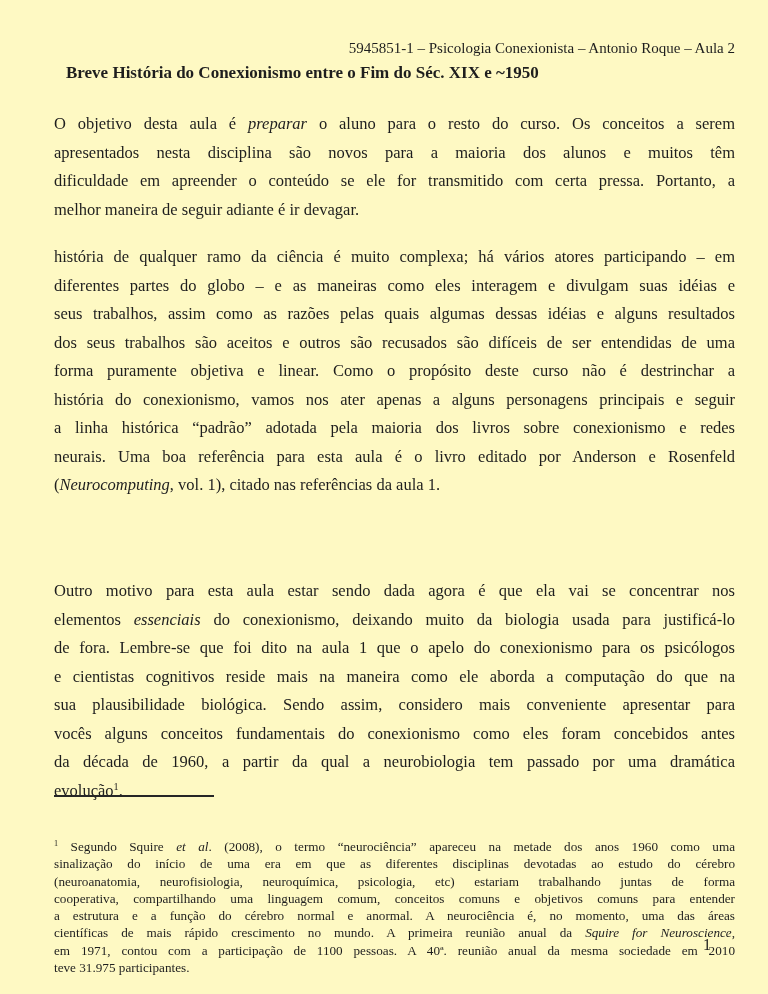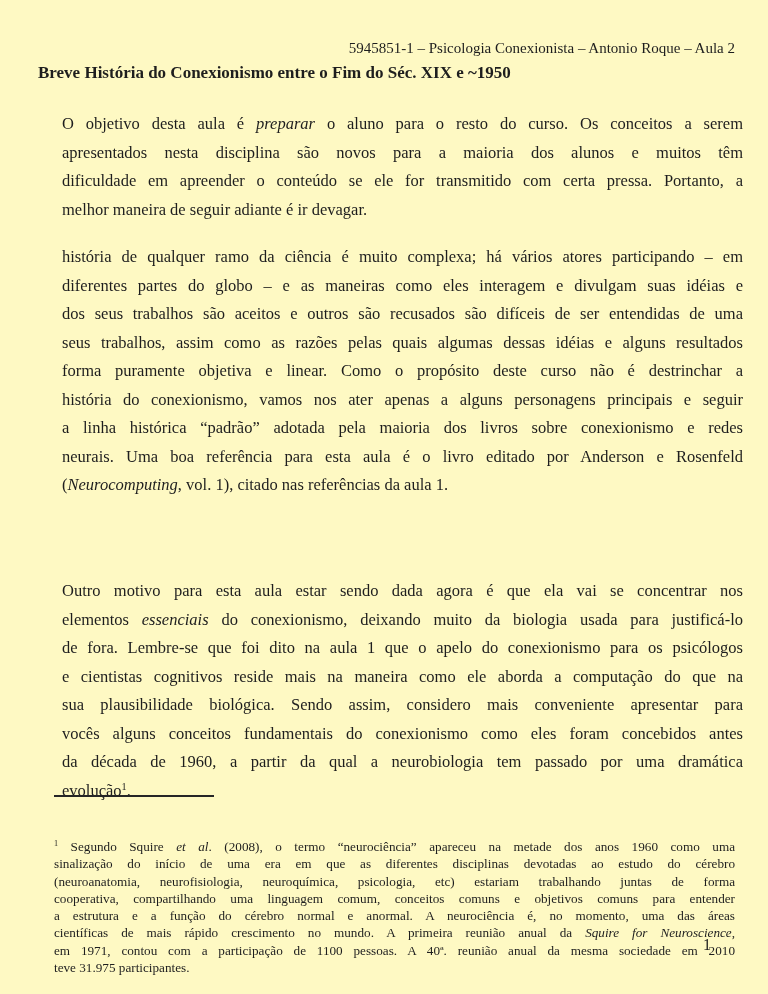--- a/index.html
+++ b/index.html
@@ -9,26 +9,26 @@
     background:#fef9c3;
     color:#1e1e1e;
     font-family:"Liberation Serif","DejaVu Serif",serif;
     overflow:hidden;
   }
   .header {
     position:absolute; left:54px; top:40px; width:681px;
     font-size:15px; line-height:17px; text-align:right;
   }
   .title {
-    position:absolute; left:38px; top:63px; width:681px;
+    position:absolute; left:66px; top:63px; width:681px;
     font-size:17px; line-height:20px; font-weight:bold;
   }
   .para {
     position:absolute; left:54px; width:681px;
-    font-size:16.5px; line-height:28.5px;margin-left:8px;
+    font-size:16.5px; line-height:28.5px;
   }
   #p1 { top:110px; }
   #p2 { top:243px; }
   #p3 { top:577px; }
   .fnrule {
     position:absolute; left:54px; top:795px; width:160px; height:0;
     border-top:2px solid #262626;
   }
   .footnote {
     position:absolute; left:54px; top:802px; width:681px;
@@ -55,22 +55,22 @@
   <div class="para" id="p1">
       <div class="tline"><span>O objetivo desta aula é </span><span class="it">preparar</span><span> o aluno para o resto do curso. Os conceitos a serem</span></div>
       <div class="tline"><span>apresentados nesta disciplina são novos para a maioria dos alunos e muitos têm</span></div>
       <div class="tline"><span>dificuldade em apreender o conteúdo se ele for transmitido com certa pressa. Portanto, a</span></div>
       <div class="tline tline-last"><span>melhor maneira de seguir adiante é ir devagar.</span></div>
     </div>
 
   <div class="para" id="p2">
       <div class="tline"><span>história de qualquer ramo da ciência é muito complexa; há vários atores participando – em</span></div>
       <div class="tline"><span>diferentes partes do globo – e as maneiras como eles interagem e divulgam suas idéias e</span></div>
+      <div class="tline"><span>seus trabalhos, assim como as razões pelas quais algumas dessas idéias e alguns resultados</span></div>
       <div class="tline"><span>dos seus trabalhos são aceitos e outros são recusados são difíceis de ser entendidas de uma</span></div>
-      <div class="tline"><span>seus trabalhos, assim como as razões pelas quais algumas dessas idéias e alguns resultados</span></div>
       <div class="tline"><span>forma puramente objetiva e linear. Como o propósito deste curso não é destrinchar a</span></div>
       <div class="tline"><span>história do conexionismo, vamos nos ater apenas a alguns personagens principais e seguir</span></div>
       <div class="tline"><span>a linha histórica “padrão” adotada pela maioria dos livros sobre conexionismo e redes</span></div>
       <div class="tline"><span>neurais. Uma boa referência para esta aula é o livro editado por Anderson e Rosenfeld</span></div>
       <div class="tline tline-last"><span>(</span><span class="it">Neurocomputing</span><span>, vol. 1), citado nas referências da aula 1.</span></div>
     </div>
 
   <div class="para" id="p3">
       <div class="tline"><span>Outro motivo para esta aula estar sendo dada agora é que ela vai se concentrar nos</span></div>
       <div class="tline"><span>elementos </span><span class="it">essenciais</span><span> do conexionismo, deixando muito da biologia usada para justificá-lo</span></div>

